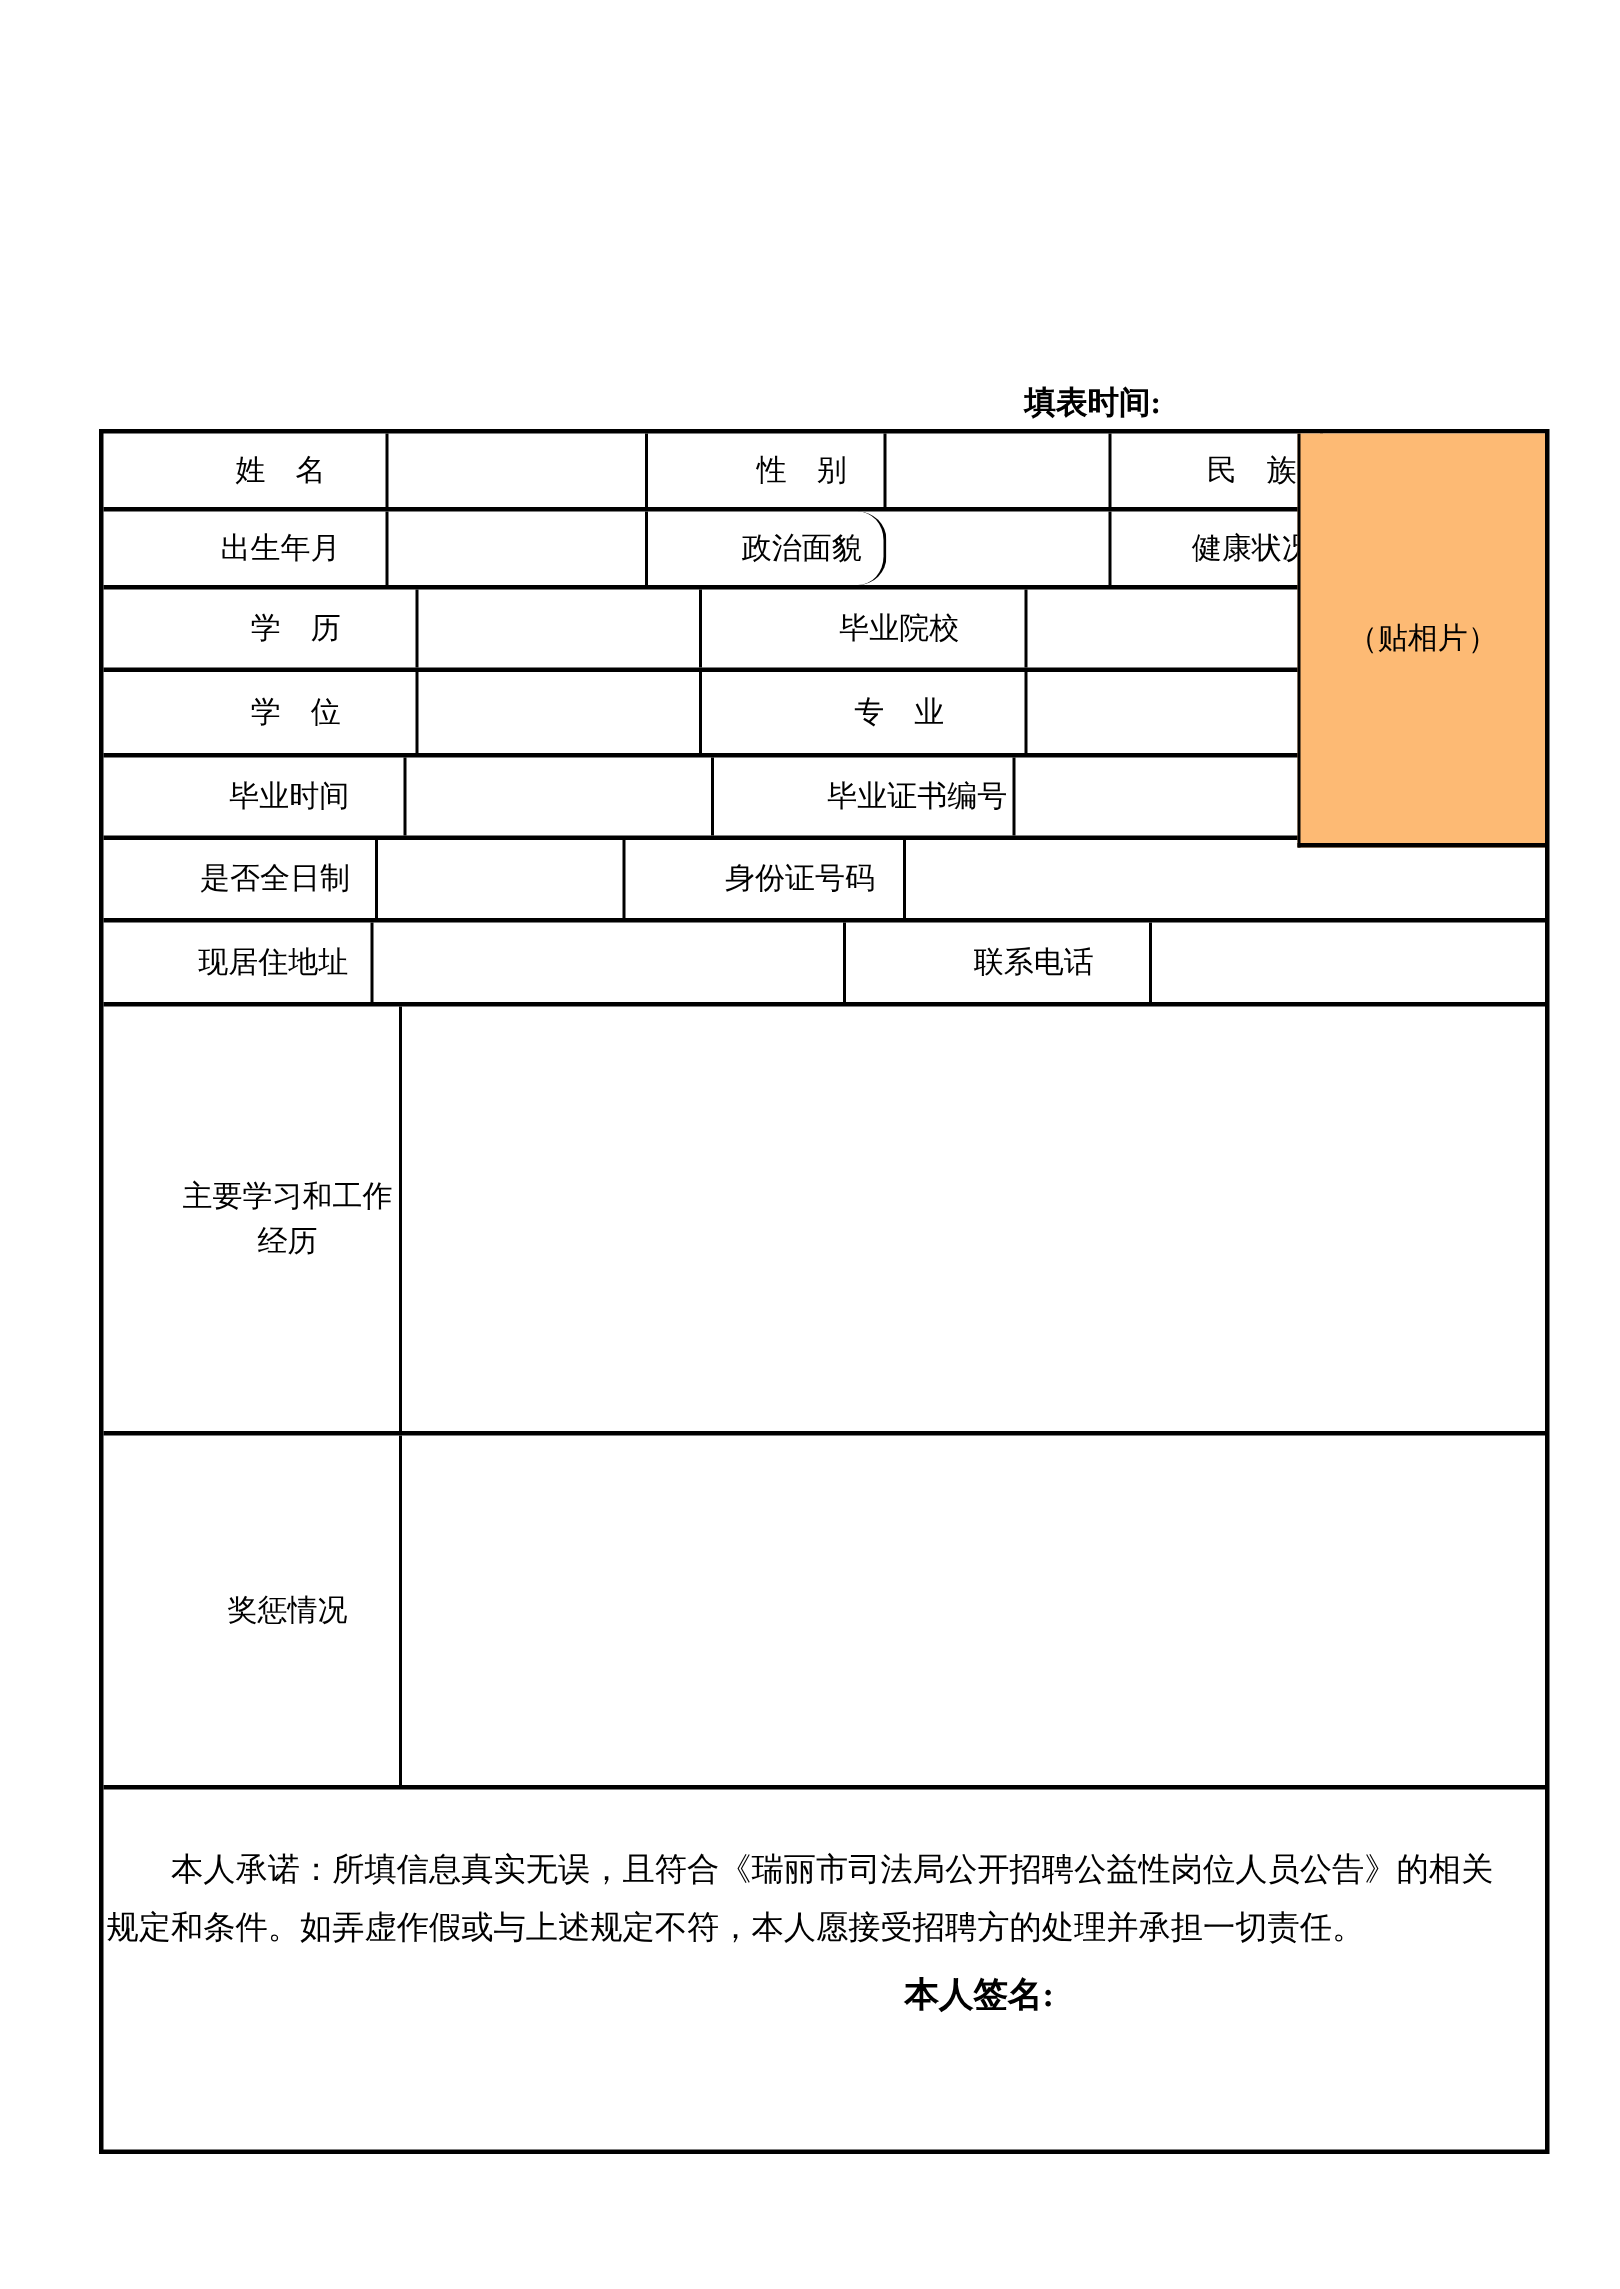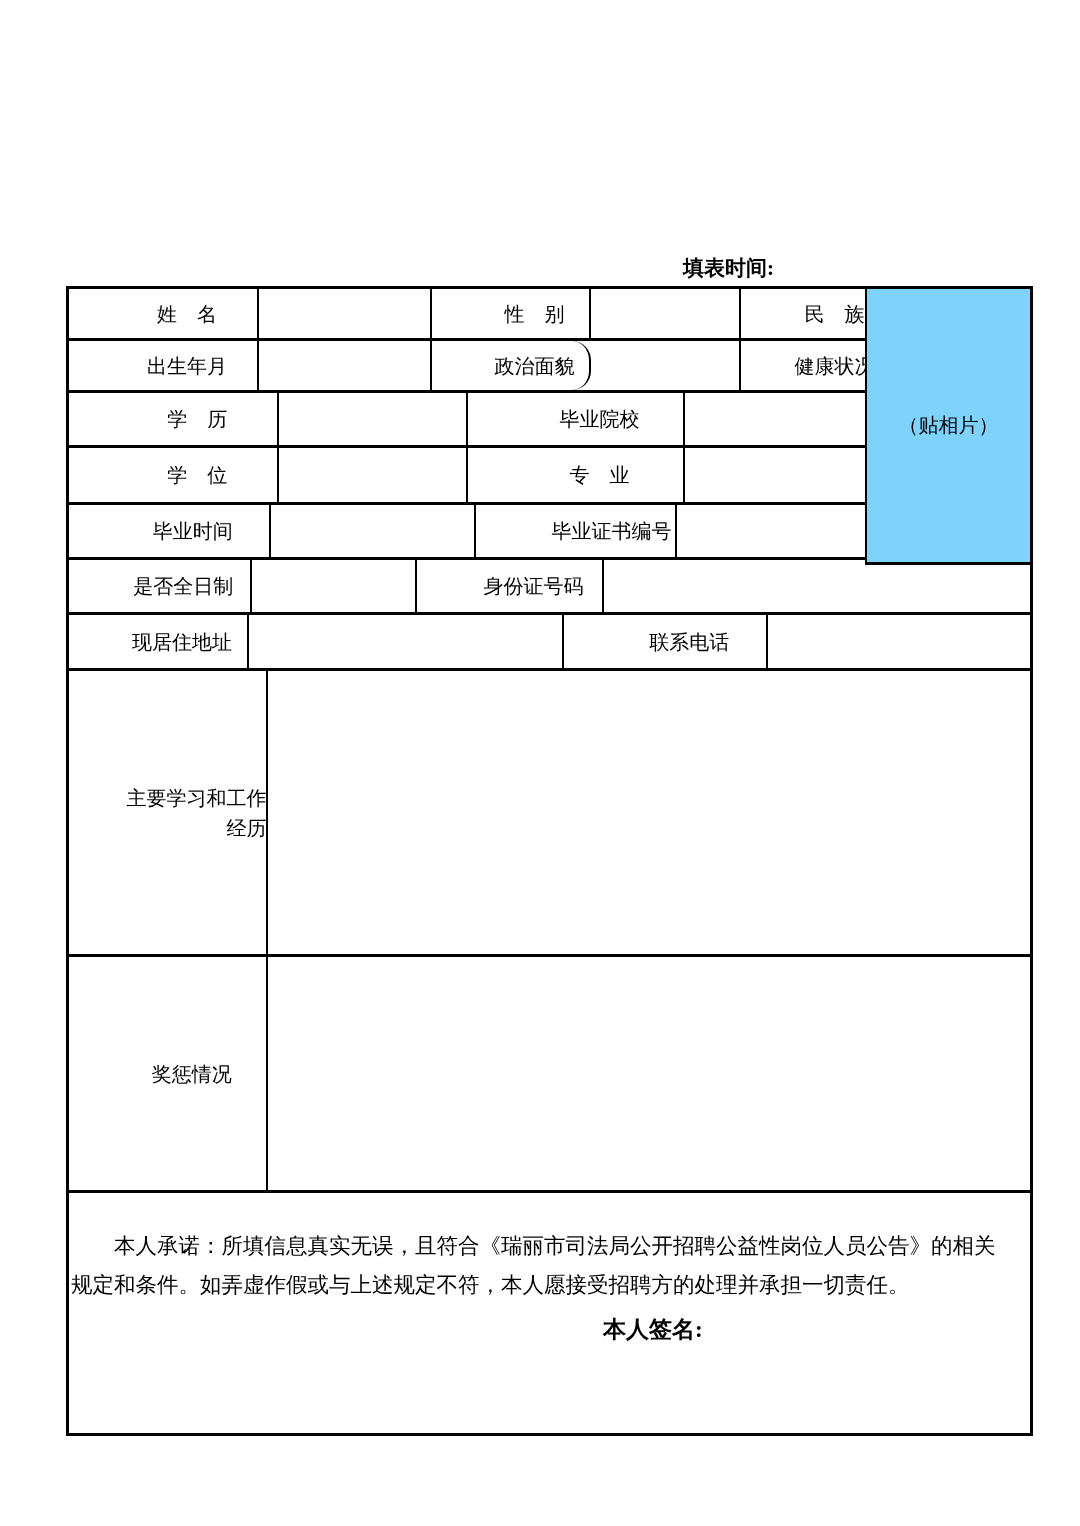--- a/index.html
+++ b/index.html
@@ -31,31 +31,31 @@
   }
   .trow{
     display:flex;
     box-sizing:border-box;
     border-bottom:3px solid #000;
   }
   .cell{
     box-sizing:border-box;
     border-right:2px solid #000;
     display:flex;align-items:center;justify-content:center;
-    text-align:right;
+    text-align:center;
     line-height:1.5;
     overflow:hidden;
     margin-left:48px;
   }
   .cell.nrb{border-right:none;}
   .photo-cell{
     position:absolute;top:0;left:796px;
     width:165px;height:276px;
     box-sizing:border-box;
-    background:#7dd3fc;
+    background:#fdba74;
     border-left:2px solid #000;
     border-bottom:3px solid #000;
     display:flex;align-items:center;justify-content:center;
     font-size:20px;
     z-index:2;
   }
   .decl-row{
     box-sizing:border-box;
     height:261px;
     padding:34px 20px 0 2px;

